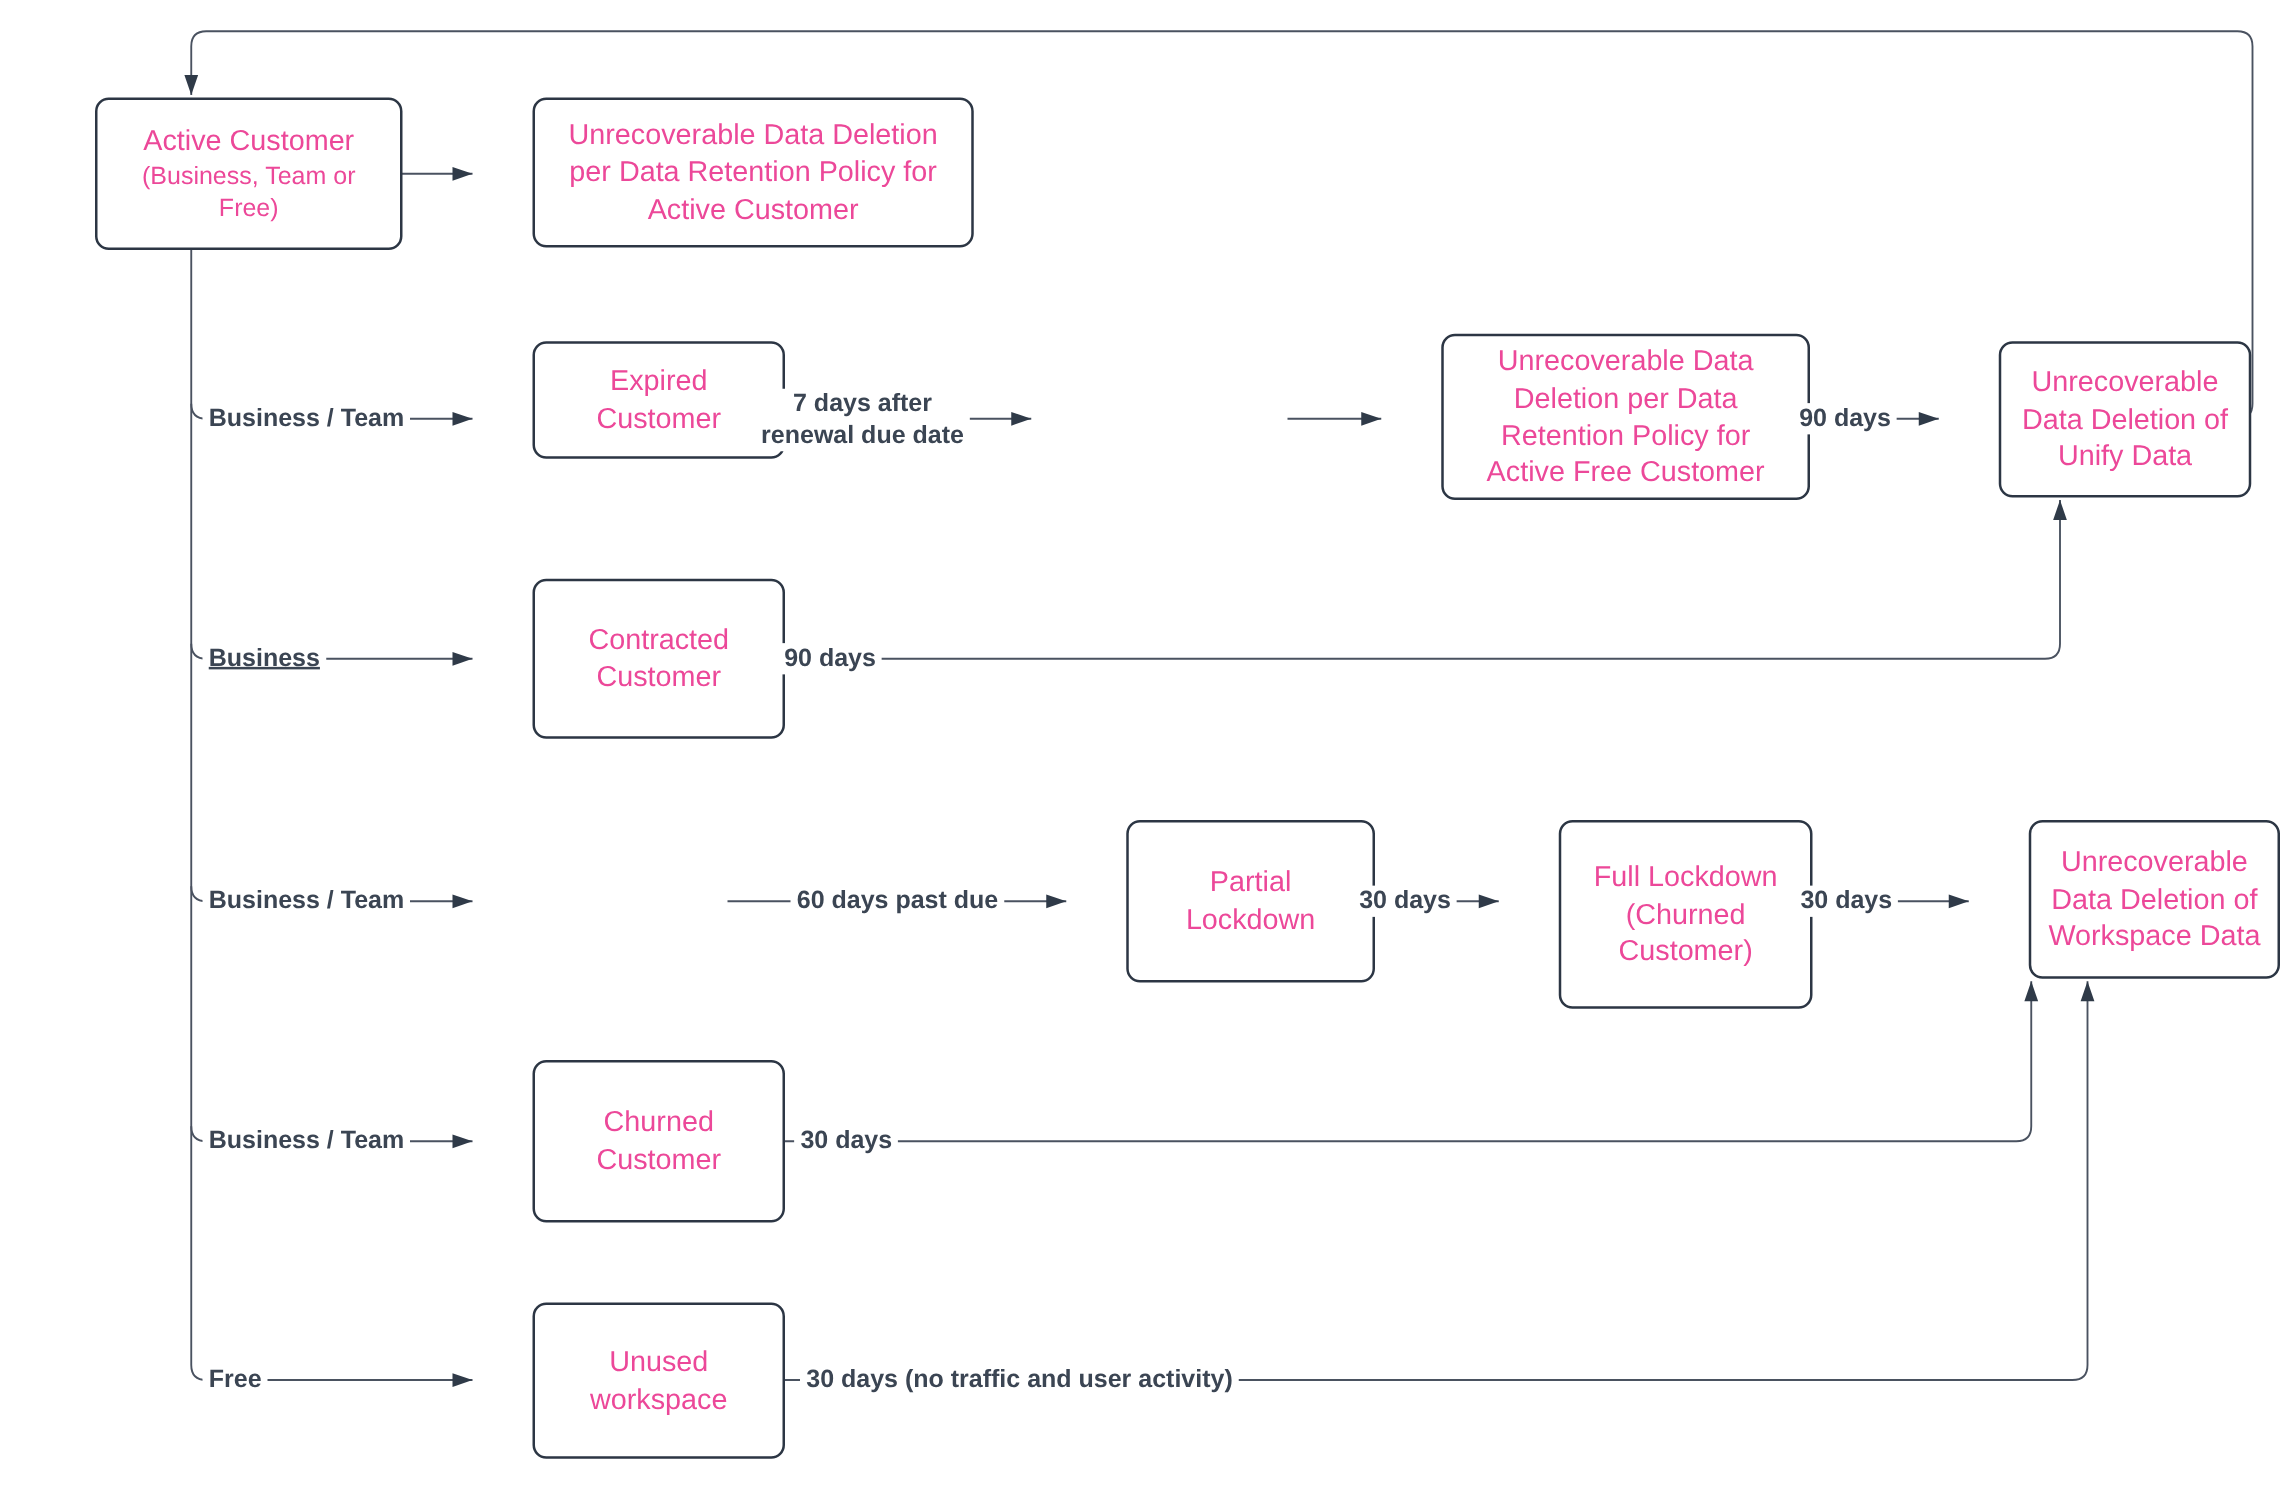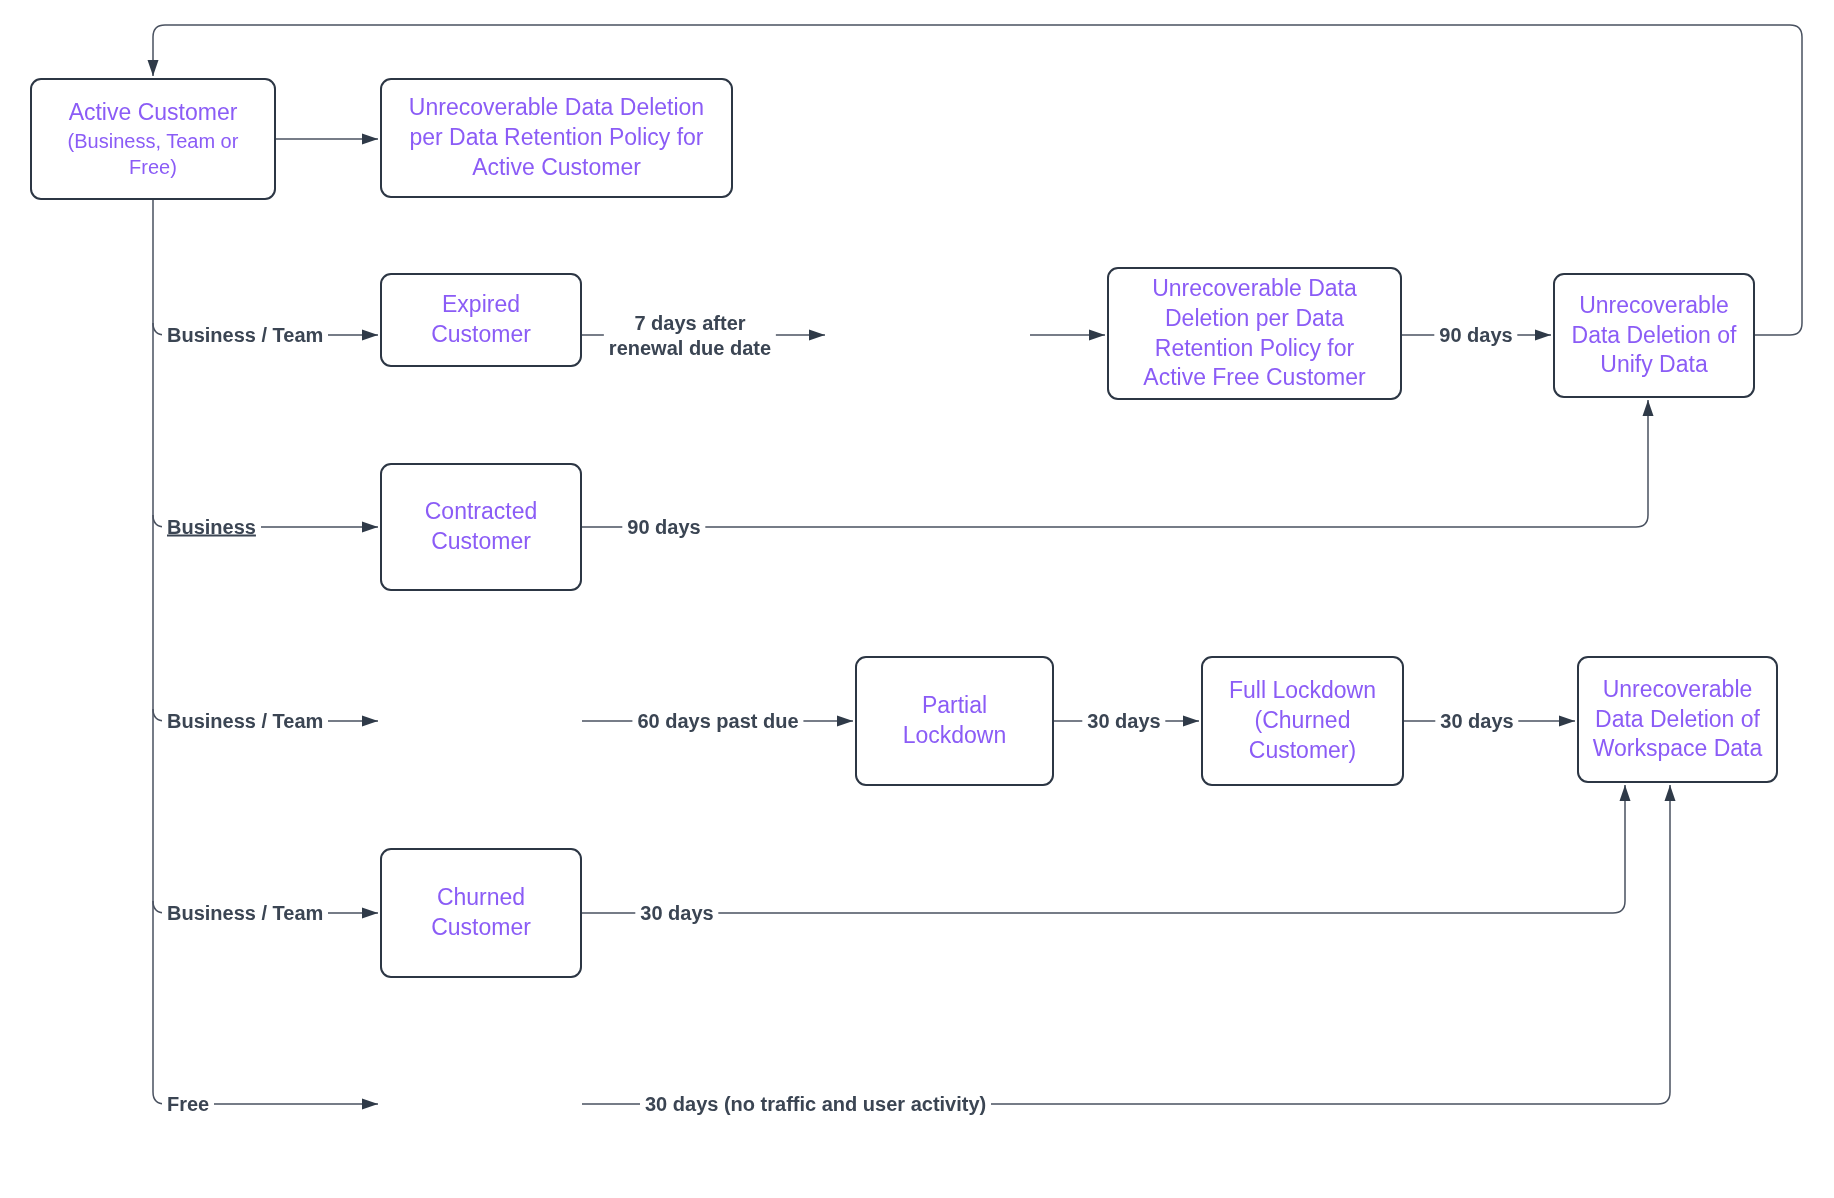--- a/index.html
+++ b/index.html
@@ -13,23 +13,24 @@
   #wires{position:absolute;left:0;top:0;width:1834px;height:1198px;}
   .node{
     position:absolute;
     box-sizing:border-box;
     background:#ffffff;
     border:2.5px solid #2c3644;
     border-radius:11px;
     display:flex;flex-direction:column;
     align-items:center;justify-content:center;
     text-align:center;
-    color:#8b5cf6;
+    color:#ec4899;
     font-size:23px;line-height:1.3;
     white-space:pre;
+    margin-left:46px;
   }
   .node .sub{font-size:20px;line-height:1.3;white-space:pre;}
   .elabel{
     position:absolute;
     transform:translate(-50%,-50%);
     background:#ffffff;
     color:#3b4553;
     font-weight:bold;
     font-size:20px;line-height:1.25;
     white-space:pre;
@@ -113,37 +114,41 @@
     <div>Contracted
 Customer</div>
   </div>
 
 
   <div class="node" style="left:855px;top:656px;width:199px;height:130px;">
     <div>Partial
 Lockdown</div>
   </div>
 
-  <div class="node" style="left:1201px;top:656px;width:203px;height:130px;">
+  <div class="node" style="left:1201px;top:656px;width:203px;height:151px;">
     <div>Full Lockdown
 (Churned
 Customer)</div>
   </div>
 
   <div class="node" style="left:1577px;top:656px;width:201px;height:127px;">
     <div>Unrecoverable
 Data Deletion of
 Workspace Data</div>
   </div>
 
   <div class="node" style="left:380px;top:848px;width:202px;height:130px;">
     <div>Churned
 Customer</div>
   </div>
 
+  <div class="node" style="left:380px;top:1042px;width:202px;height:125px;">
+    <div>Unused
+workspace</div>
+  </div>
 
   <div class="elabel left-anchored" style="left:162px;top:335px;">Business / Team</div>
   <div class="elabel left-anchored" style="left:162px;top:527px;text-decoration:underline;">Business</div>
   <div class="elabel left-anchored" style="left:162px;top:721px;">Business / Team</div>
   <div class="elabel left-anchored" style="left:162px;top:913px;">Business / Team</div>
   <div class="elabel left-anchored" style="left:162px;top:1104px;">Free</div>
 
   <div class="elabel" style="left:690px;top:336px;">7 days after
 renewal due date</div>
   <div class="elabel" style="left:1476px;top:335px;">90 days</div>

